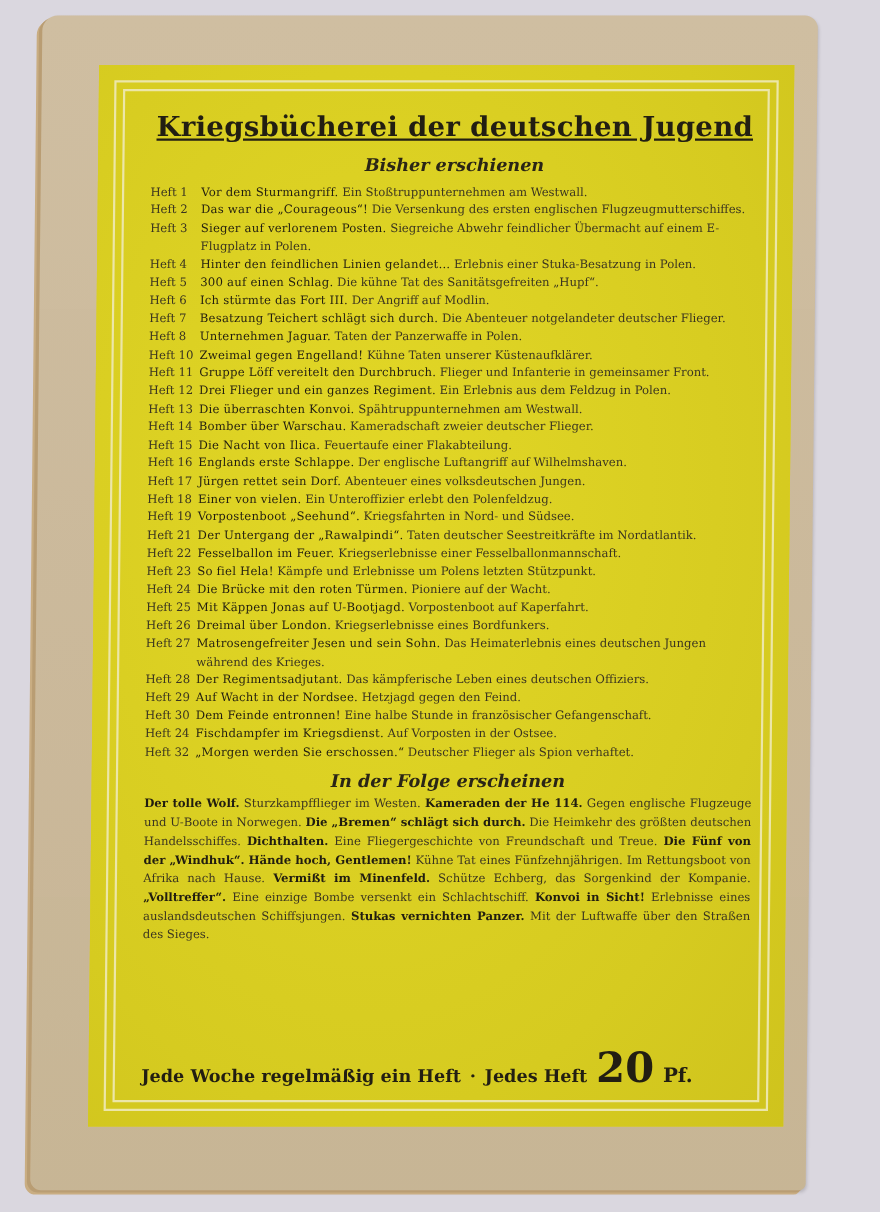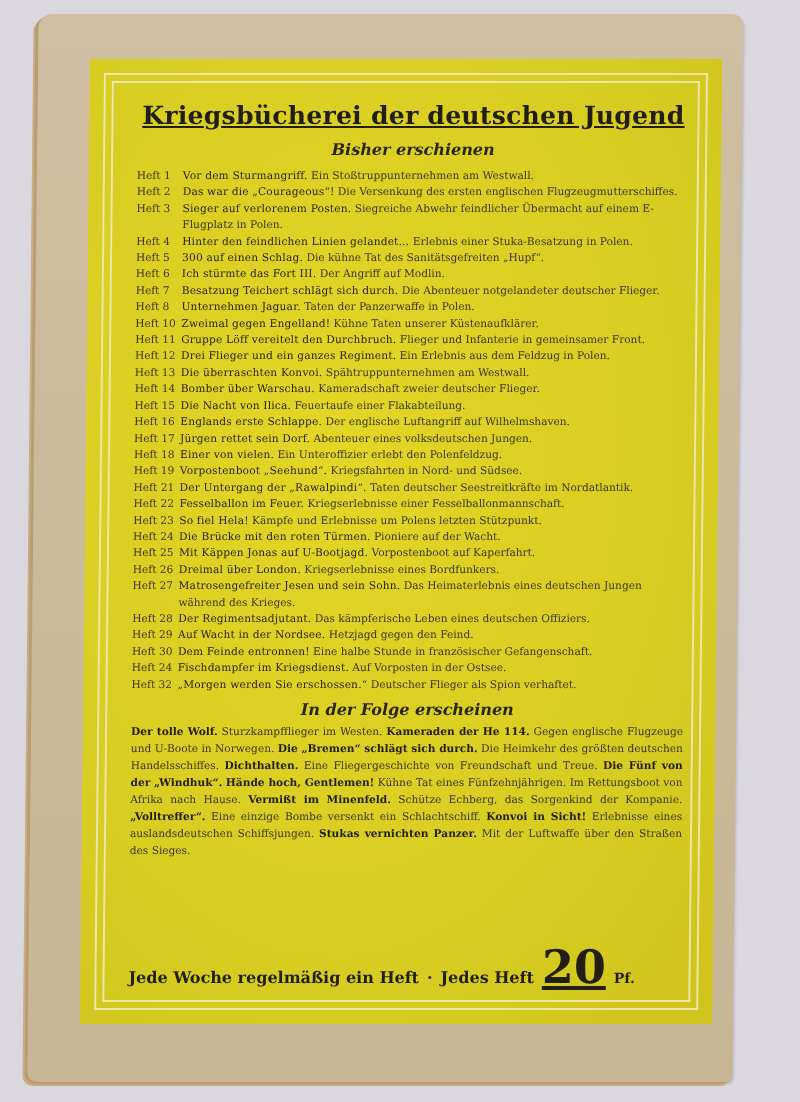--- a/index.html
+++ b/index.html
@@ -65,22 +65,22 @@
     font-size:10.6px; line-height:17px; text-align:justify; color:#3a3420;
     margin:0; padding-right:0;
   }
   .forthcoming b { font-weight:bold; color:#211d10; }
   .footer {
     position:absolute; left:0; right:0; bottom:4px;
     display:flex; align-items:baseline; white-space:nowrap;
     font-weight:bold; font-size:16px; color:#221e12;
   }
   .footer .sep { margin:0 8px; }
-  .footer .price { font-size:46px; font-weight:bold; margin:0 8px 0 8px; line-height:1;text-decoration:underline; }
-  .footer .unit { font-size:14px; }
+  .footer .price { font-size:38px; font-weight:bold; margin:0 8px 0 8px; line-height:1; }
+  .footer .unit { font-size:18px; }
 </style>
 </head>
 <body>
 
 <div class="booklet">
   <div class="panel">
     <div class="frame1"></div>
     <div class="frame2"></div>
     <div class="content">
       <h1 class="title">Kriegsbücherei der deutschen Jugend</h1>

